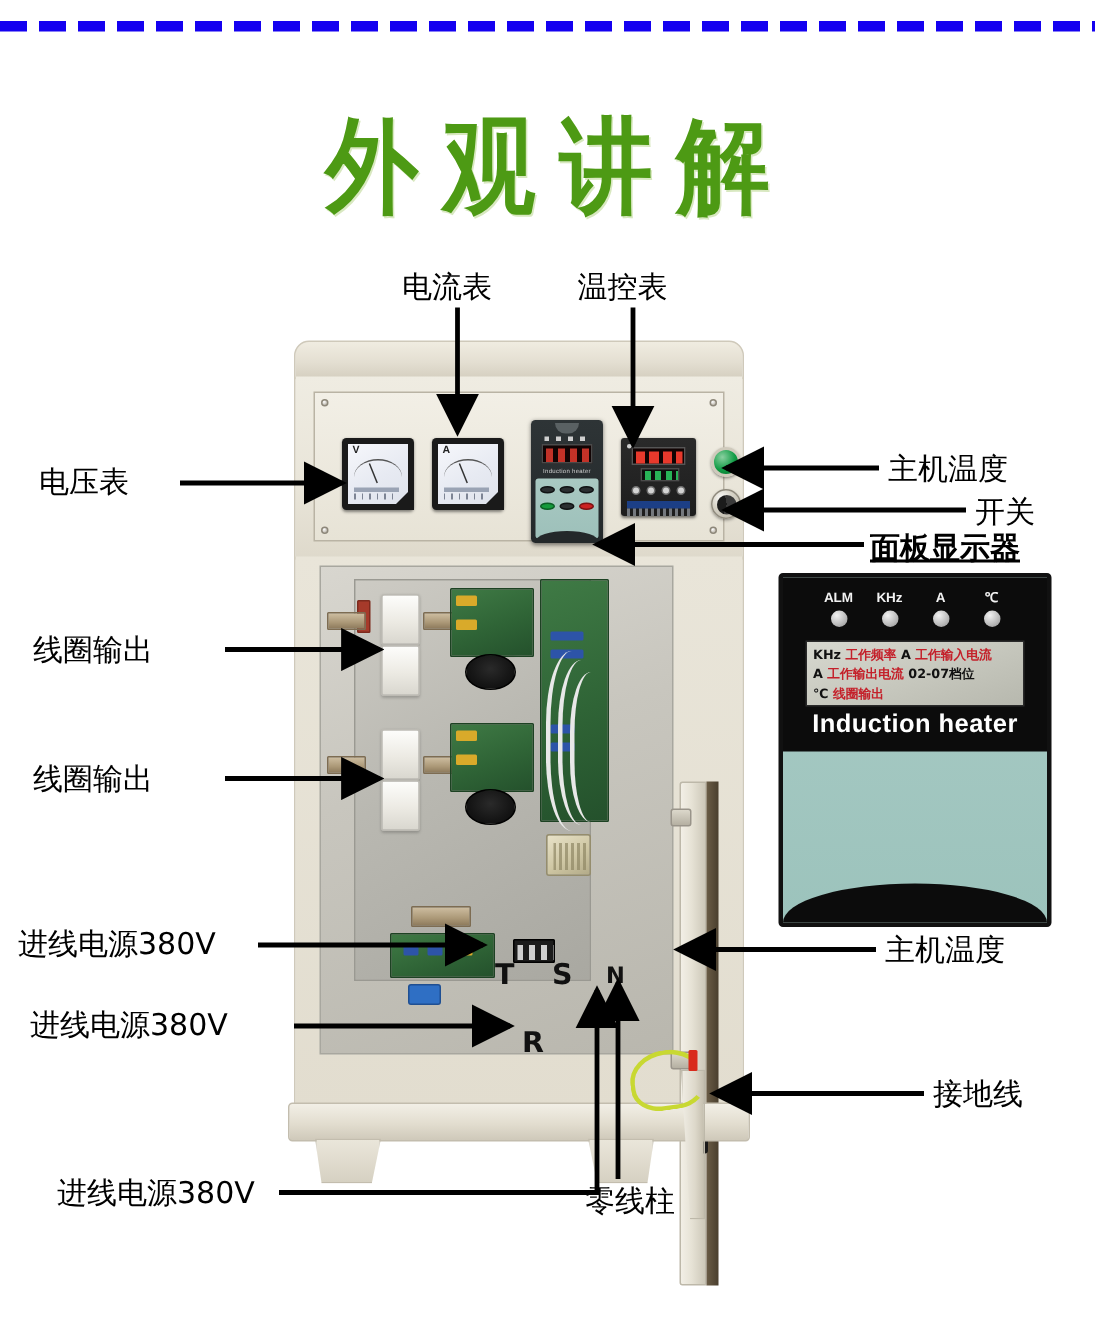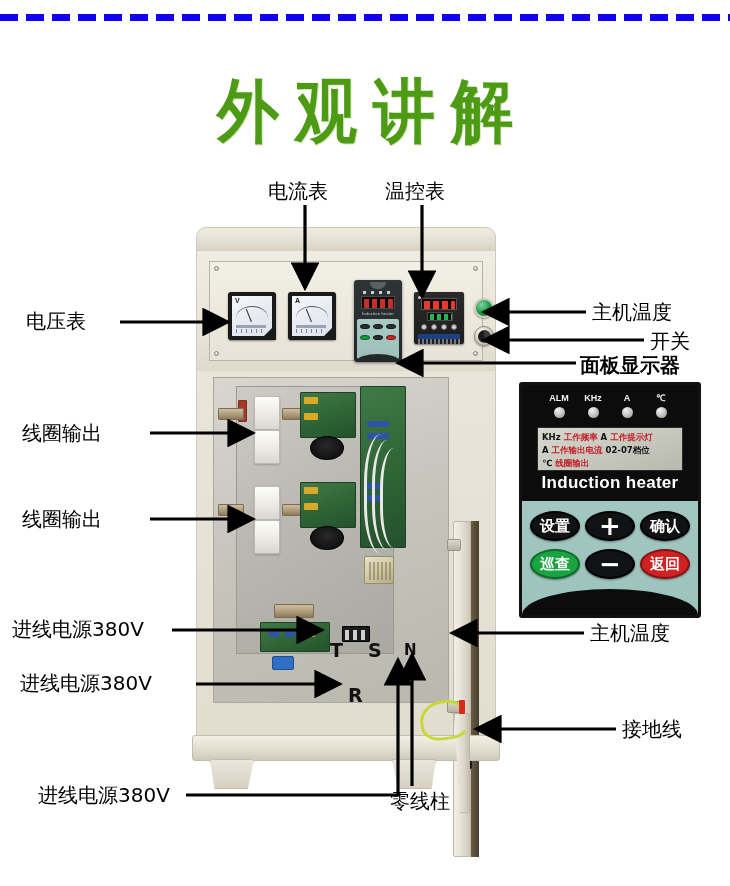--- a/index.html
+++ b/index.html
@@ -326,21 +326,21 @@
     position:absolute;left:459px;top:700px;width:6px;height:14px;
     background:#d92b1c;border-radius:1px;
   }
 
   
   .lbl{
     position:absolute;
     font-family:"DejaVu Sans","Liberation Sans",sans-serif;
     font-size:20px;color:#000;white-space:nowrap;line-height:22px;
   }
-  .lbl.bold{font-weight:bold;}
+  .lbl.bold{font-weight:bold;text-decoration:underline;}
 
   
   #lines{position:absolute;left:0;top:0;width:730px;height:886px;pointer-events:none;}
 
   
   .tmark{
     position:absolute;font-family:"DejaVu Sans","Liberation Sans",sans-serif;
     font-size:19px;font-weight:bold;color:#111;line-height:19px;
   }
 
@@ -640,45 +640,25 @@
           <div class="led-name">A</div>
           <div class="led-dot"></div>
         </div>
         <div class="led-item" style="left:102px;">
           <div class="led-name">℃</div>
           <div class="led-dot"></div>
         </div>
       </div>
 
       <div class="lcd">
-        <div class="lcd-line"><span>KHz</span> <span class="lcd-red">工作频率</span> <span>A</span> <span class="lcd-red">工作提示灯</span></div>
+        <div class="lcd-line"><span>KHz</span> <span class="lcd-red">工作频率</span> <span>A</span> <span class="lcd-red">工作输入电流</span></div>
         <div class="lcd-line"><span>A</span> <span class="lcd-red">工作输出电流</span> <span>02-07档位</span></div>
         <div class="lcd-line"><span>℃</span> <span class="lcd-red">线圈输出</span></div>
       </div>
 
       <div class="brand">Induction heater</div>
 
-      <div class="keys">
-        <div class="key" style="left:0;top:0;">
-            <span>设置</span>
-          </div>
-        <div class="key" style="left:55px;top:0;">
-            <span class="sign">+</span>
-          </div>
-        <div class="key" style="left:110px;top:0;">
-            <span>确认</span>
-          </div>
-        <div class="key green" style="left:0;top:38px;">
-            <span>巡查</span>
-          </div>
-        <div class="key" style="left:55px;top:38px;">
-            <span class="sign">−</span>
-          </div>
-        <div class="key red" style="left:110px;top:38px;">
-            <span>返回</span>
-          </div>
-      </div>
 
       <div class="panel-bottom-curve"></div>
     </div>
   </div>
 
 </div>
 
 </body></html>

